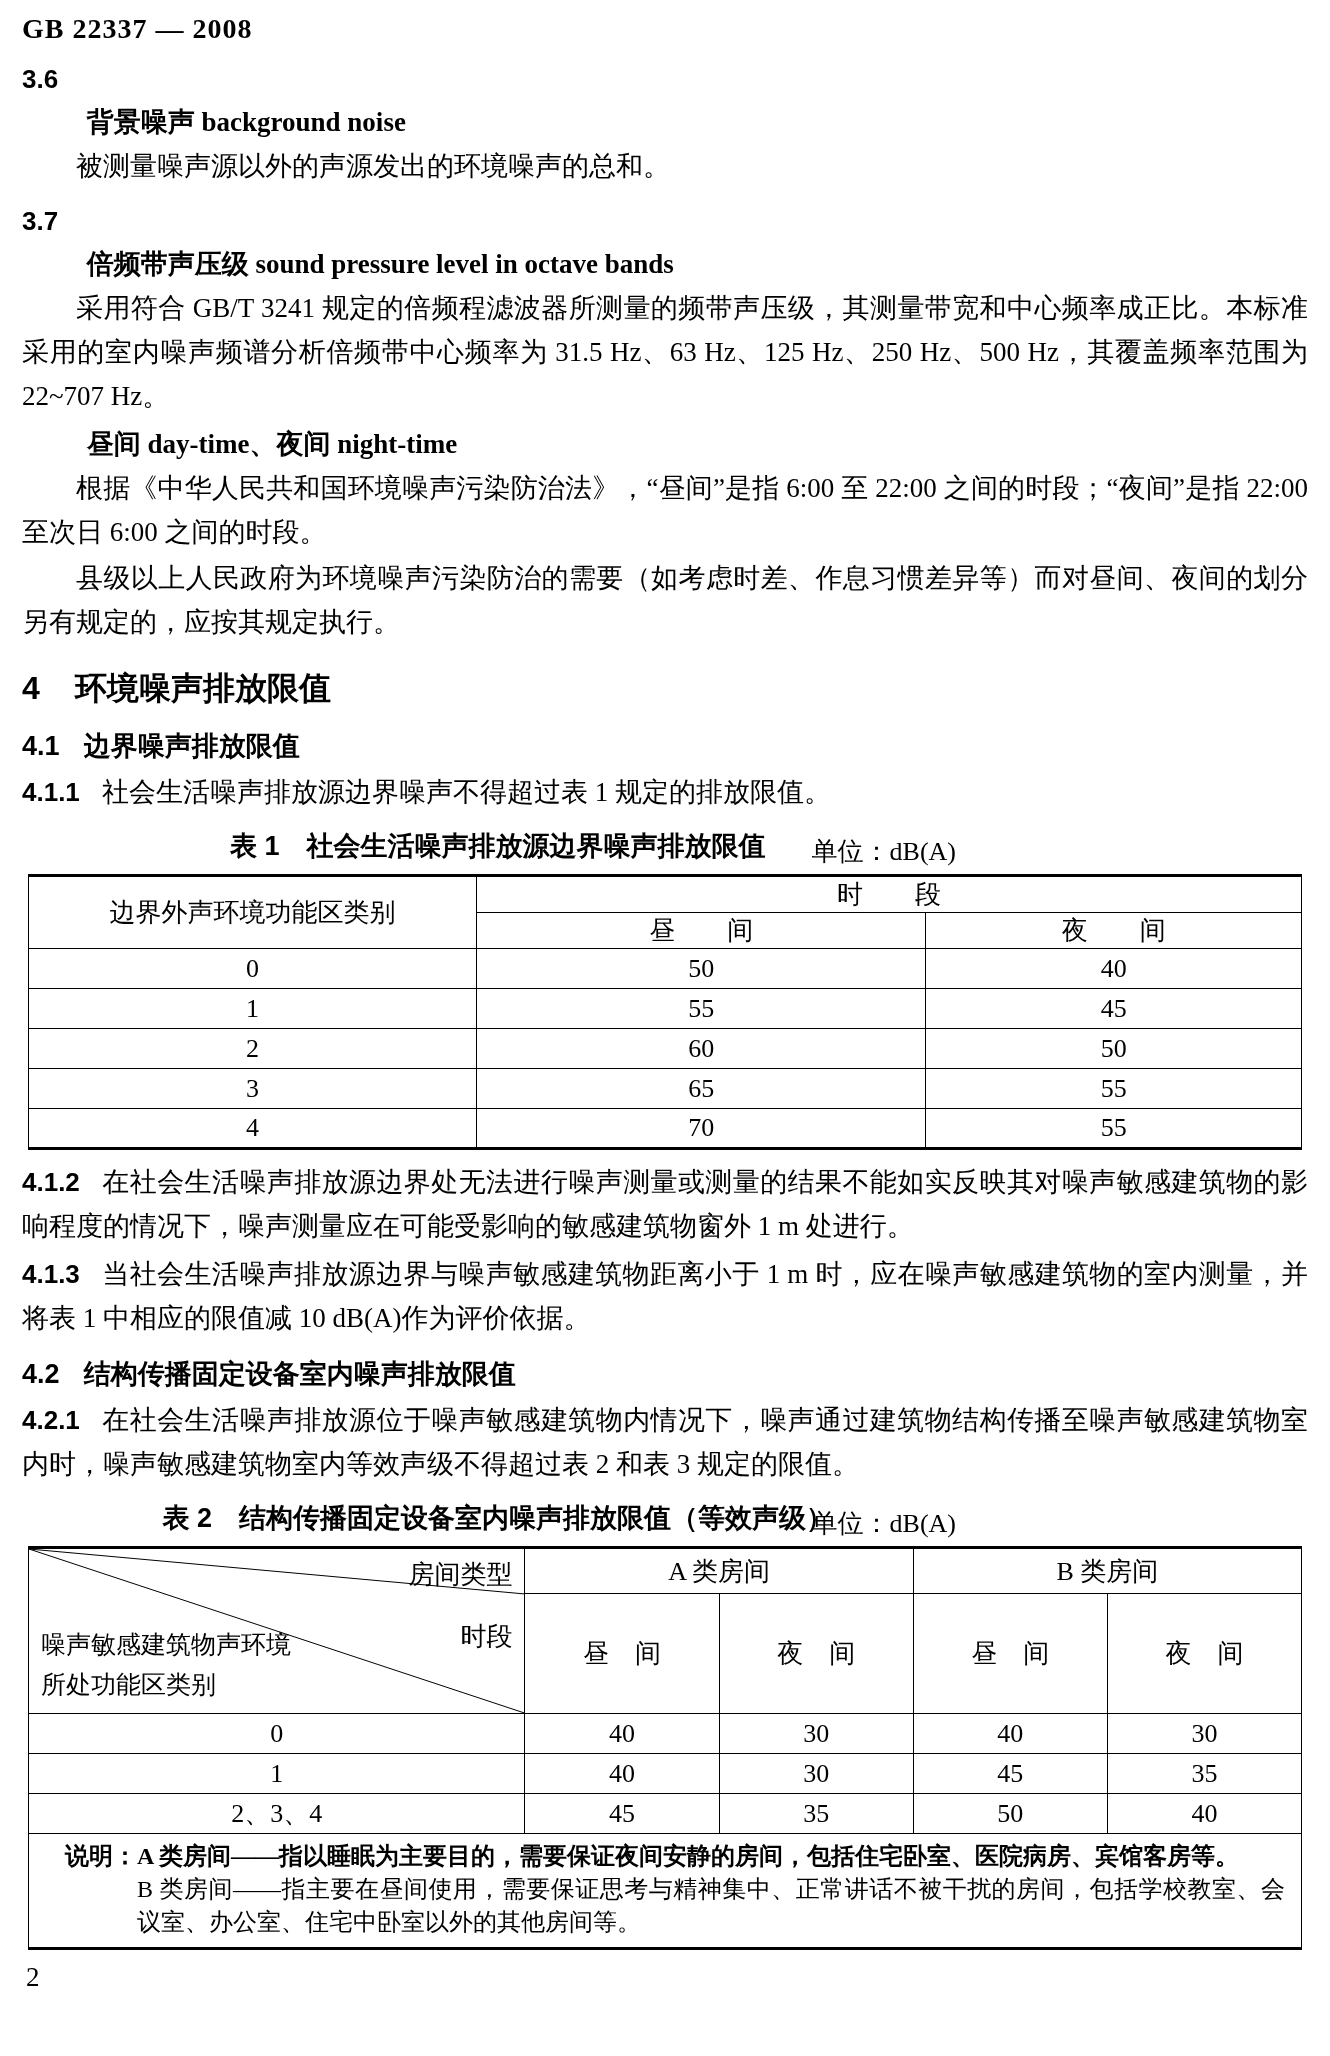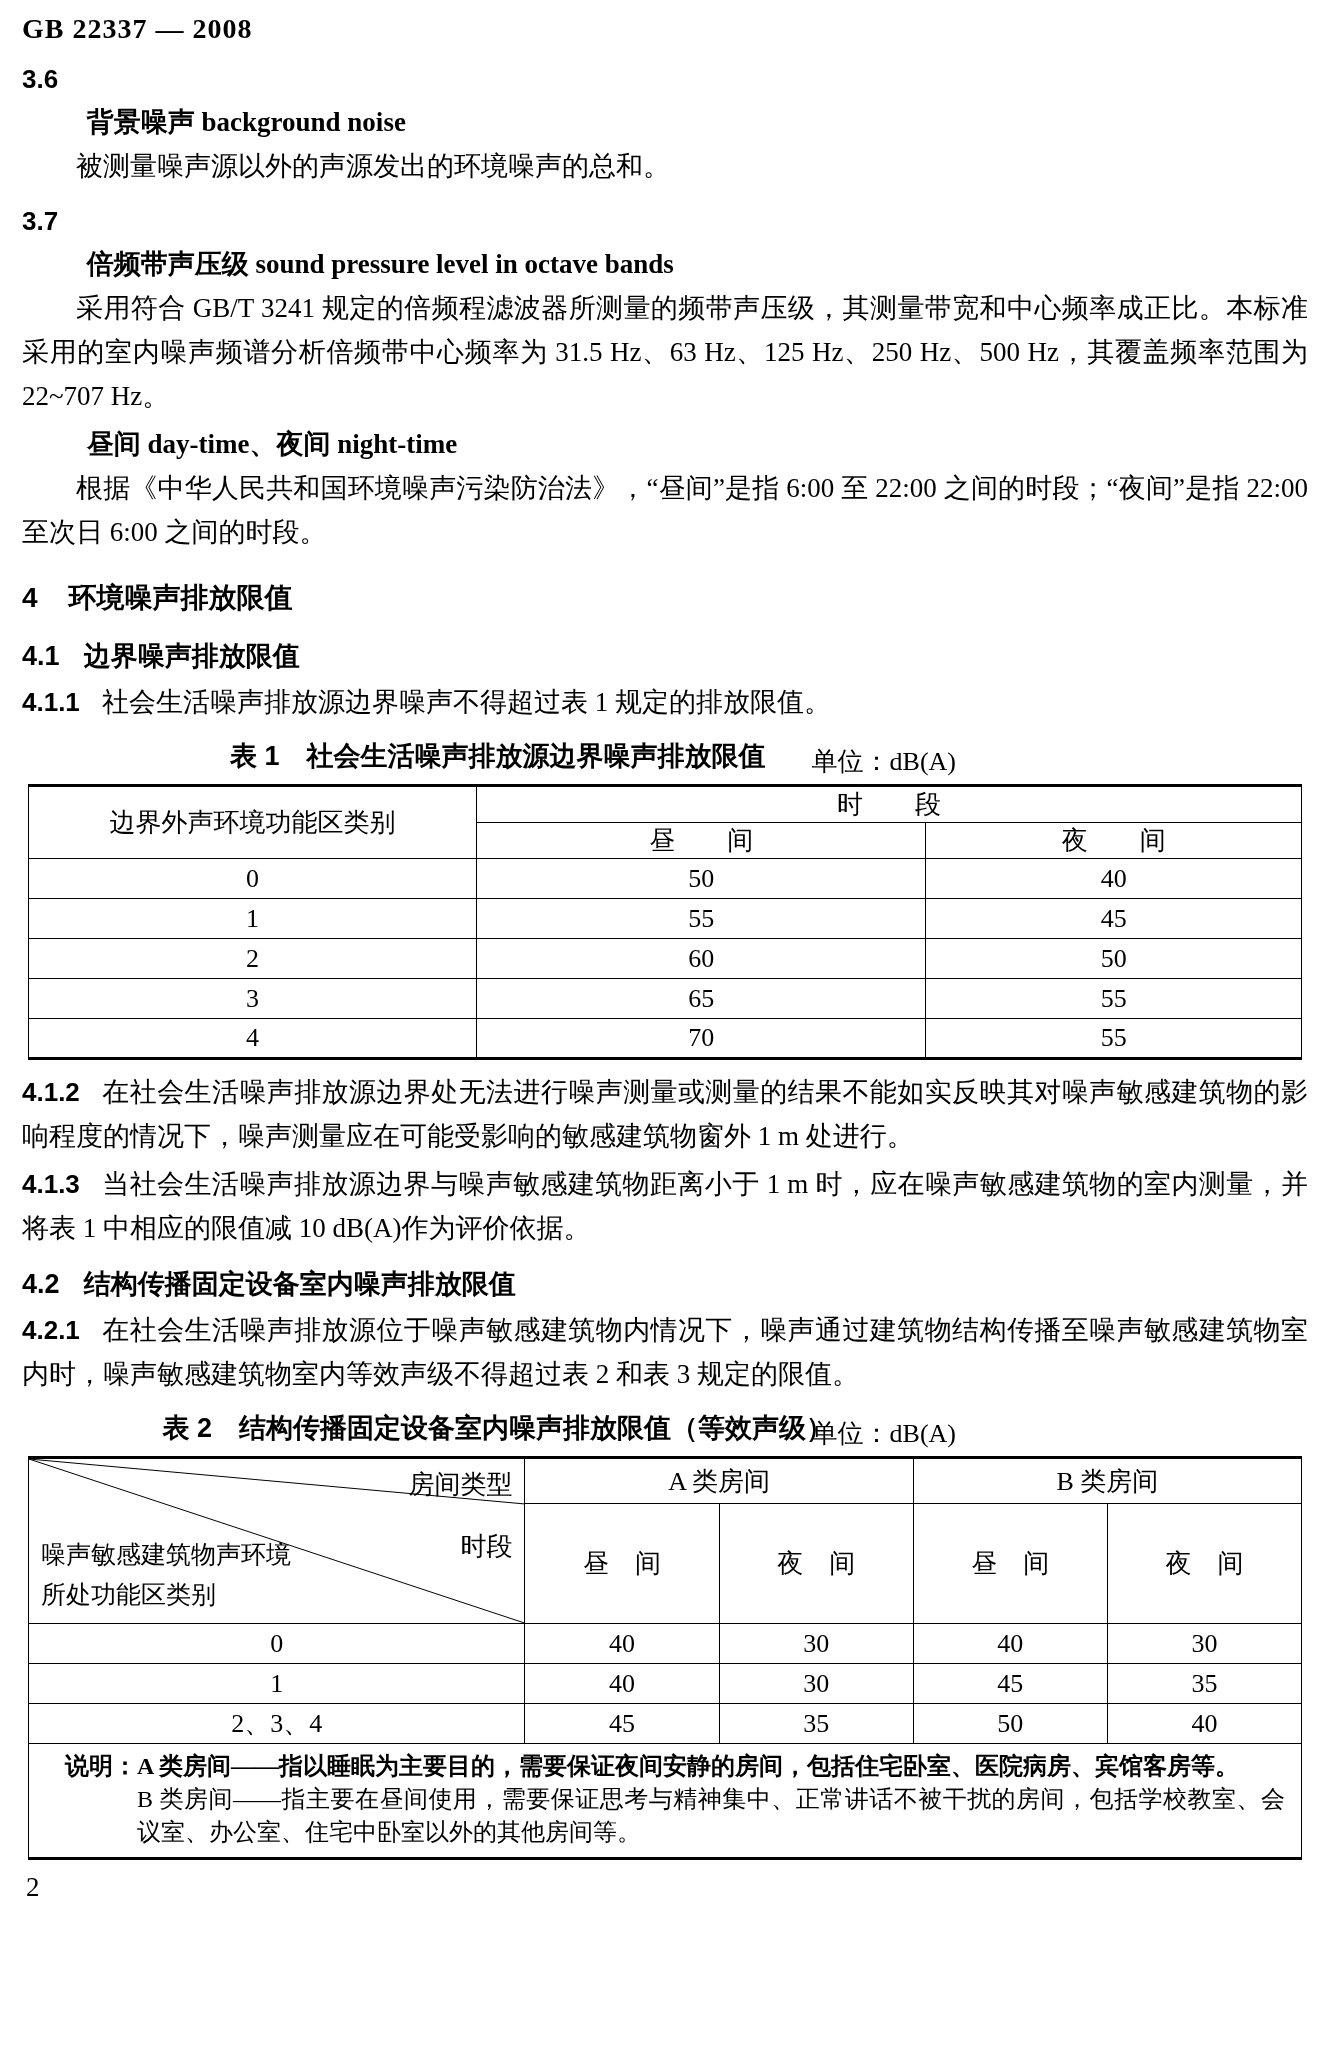--- a/index.html
+++ b/index.html
@@ -29,21 +29,21 @@
     margin: 2px 0 0 0; line-height: 44px; text-align: justify; text-indent: 2em;
   }
   .clause { margin: 10px 0 0 0; line-height: 44px; text-align: justify; }
   .clause.tight { margin-top: 4px; }
   .clause-num {
     font-family: "Liberation Sans", "DejaVu Sans", sans-serif;
     font-weight: 700; font-size: 26px; margin-right: 0.85em;
   }
   .h1 {
     font-family: "Liberation Sans", "DejaVu Sans", sans-serif;
-    font-weight: 700; font-size: 28px; line-height: 44px; margin-top: 22px;
+    font-weight: 700; font-size: 32px; line-height: 44px; margin-top: 22px;
   }
   .h1 .h-title { margin-left: 1.1em; }
   .h2 {
     font-family: "Liberation Sans", "DejaVu Sans", sans-serif;
     font-weight: 700; font-size: 27px; line-height: 40px; margin-top: 16px;
   }
   .h2.mt { margin-top: 14px; }
   .h2 .h-title { margin-left: 0.9em; }
 
   .caption-row { position: relative; height: 40px; margin: 12px 0 8px 0; }
@@ -93,20 +93,21 @@
   <div class="sec-num">3.6</div>
   <div class="term-title">背景噪声 background noise</div>
   <p class="para">被测量噪声源以外的声源发出的环境噪声的总和。</p>
 
   <div class="sec-num">3.7</div>
   <div class="term-title">倍频带声压级 sound pressure level in octave bands</div>
   <p class="para">采用符合 GB/T 3241 规定的倍频程滤波器所测量的频带声压级，其测量带宽和中心频率成正比。本标准采用的室内噪声频谱分析倍频带中心频率为 31.5 Hz、63 Hz、125 Hz、250 Hz、500 Hz，其覆盖频率范围为 22~707 Hz。</p>
 
   <div class="term-title">昼间 day-time、夜间 night-time</div>
   <p class="para">根据《中华人民共和国环境噪声污染防治法》，“昼间”是指 6:00 至 22:00 之间的时段；“夜间”是指 22:00 至次日 6:00 之间的时段。</p>
+  <p class="para">县级以上人民政府为环境噪声污染防治的需要（如考虑时差、作息习惯差异等）而对昼间、夜间的划分另有规定的，应按其规定执行。</p>
 
   <div class="h1">
     <span>4</span><span class="h-title">环境噪声排放限值</span>
   </div>
 
   <div class="h2">
     <span>4.1</span><span class="h-title">边界噪声排放限值</span>
   </div>
 
   <p class="clause tight">

